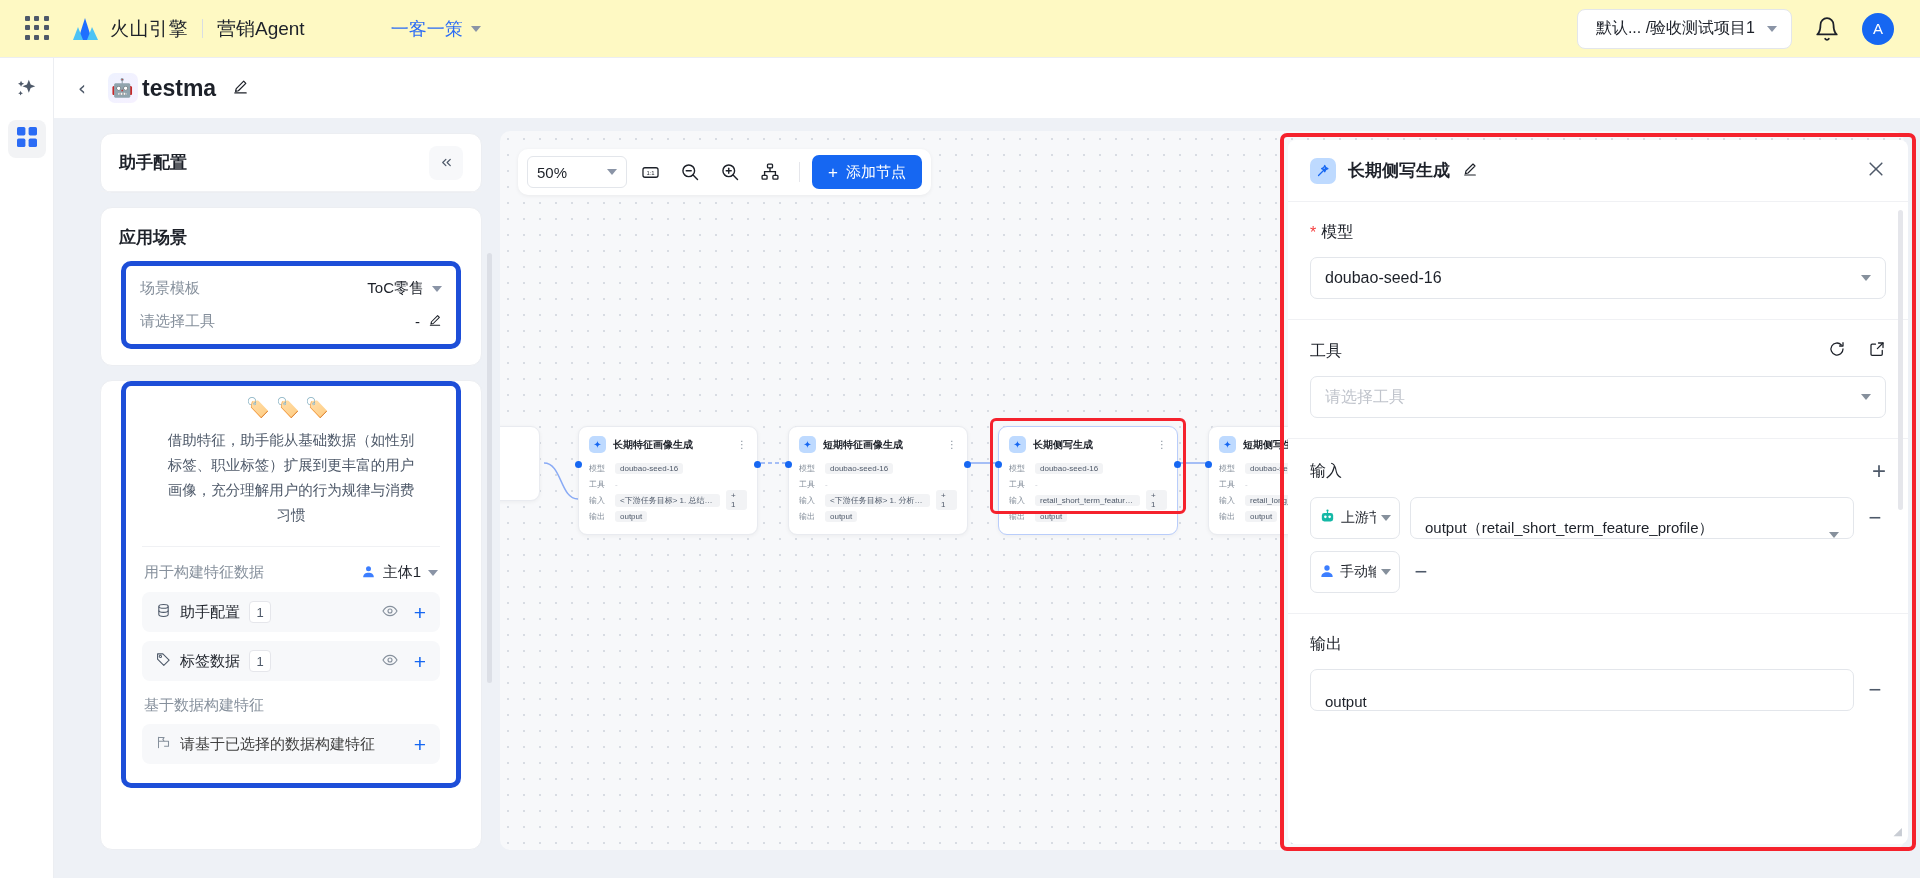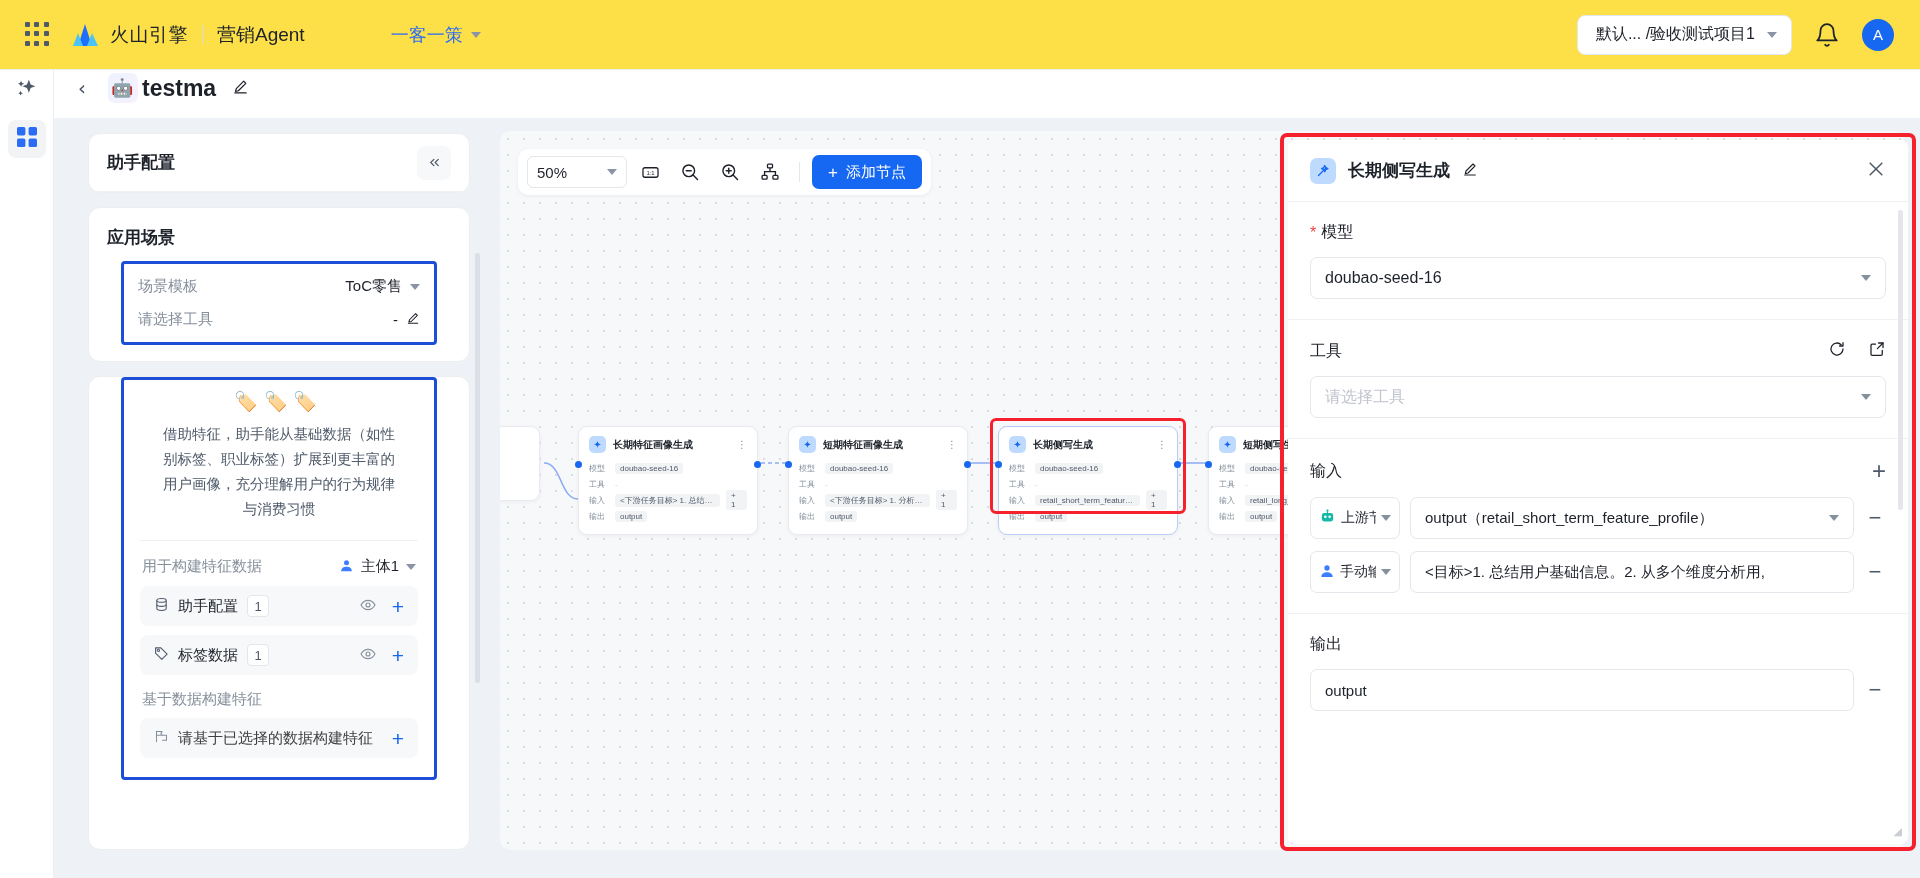--- a/index.html
+++ b/index.html
@@ -5,22 +5,22 @@
   * { box-sizing: border-box; margin: 0; padding: 0; }
   html, body {
     width: 1920px; height: 878px;
     font-family: "Liberation Sans", "DejaVu Sans", sans-serif;
     background: #eef1f6;
     overflow: hidden;
     color: #1d2129;
   }
   
   .topbar {
-    position: absolute; top: 0; left: 0; width: 1920px; height: 70px;
-    background: #fde047; display: flex; align-items: center;
+    position: absolute; top: 0; left: 0; width: 1920px; height: 58px;
+    background: #fef9c3; display: flex; align-items: center;
     border-bottom: 1px solid #eceef2; z-index: 40;
   }
   .grid-apps { margin-left: 24px; width: 26px; height: 26px; display: grid;
     grid-template-columns: repeat(3, 1fr); grid-template-rows: repeat(3, 1fr);
     gap: 3px; align-content: center; justify-items: center; cursor: pointer; }
   .grid-apps i { width: 5px; height: 5px; background: #4e5969; border-radius: 1px; display:block; }
   .brand { display: flex; align-items: center; margin-left: 22px; gap: 11px; }
   .logo-mark { width: 27px; height: 24px; position: relative; }
   .logo-mark svg { display: block; }
   .brand-name { font-size: 19px; color: #1d2129; letter-spacing: .5px; }
@@ -63,32 +63,32 @@
   .pencil { margin-left: 16px; cursor: pointer; }
   .subheader-right { margin-left: auto; display: flex; align-items: center; gap: 14px; margin-right: 26px; }
   .btn-ghost { height: 40px; padding: 0 20px; border: 1px solid #e3e6eb; border-radius: 8px;
     background: #fff; display: flex; align-items: center; gap: 9px; font-size: 16px;
     color: #1d2129; cursor: pointer; }
   .btn-primary { height: 40px; padding: 0 22px; border-radius: 8px; background: #1667f2;
     display: flex; align-items: center; gap: 9px; font-size: 16px; color: #fff; cursor: pointer; border: none; }
 
   
   .cfgpanel {
-    position: absolute; top: 133px; left: 88px; width: 382px; height: 717px;
+    position: absolute; top: 133px; left: 100px; width: 382px; height: 717px;
     display: flex; flex-direction: column; gap: 14px; z-index: 20;
   }
   .card { background: #fff; border-radius: 12px; border: 1px solid #eceef2; }
   .card-hd { height: 58px; display: flex; align-items: center; padding: 0 18px;
     border-bottom: 1px solid #f0f1f4; }
   .card-hd-title { font-size: 17px; font-weight: bold; color: #1d2129; }
   .collapse-btn { margin-left: auto; width: 34px; height: 34px; border-radius: 8px;
     background: #f7f8fa; display: flex; align-items: center; justify-content: center;
     cursor: pointer; color: #4e5969; font-size: 15px; }
   .sect-title { font-size: 17px; font-weight: bold; color: #1d2129; padding: 18px 18px 12px; }
-  .inner-box { margin: 0 32px 16px; border: 3px solid #1d4ed8; border-radius: 4px; padding: 6px 0; }
+  .inner-box { margin: 0 20px 16px; border: 5px solid #1d4ed8; border-radius: 10px; padding: 6px 0; }
   .kv-row { display: flex; align-items: center; height: 33px; padding: 0 14px; font-size: 15px; }
   .kv-k { color: #86909c; }
   .kv-v { margin-left: auto; display: flex; align-items: center; gap: 8px; color: #1d2129; cursor: pointer; }
   .feat-blurb { text-align: center; padding: 10px 22px 18px; border-bottom: 1px solid #f0f1f4; margin: 0 16px; }
   .tag-emojis { font-size: 19px; letter-spacing: 6px; margin-bottom: 9px; }
   .blurb-text { font-size: 14.5px; line-height: 25px; color: #4e5969; }
   .sub-row { display: flex; align-items: center; padding: 16px 18px 10px; font-size: 15px; }
   .sub-row .lbl { color: #86909c; }
   .sub-row .val { margin-left: auto; display: flex; align-items: center; gap: 7px; cursor: pointer; }
   .list-item { margin: 0 16px 9px; height: 40px; background: #f7f8fa; border-radius: 8px;
@@ -165,21 +165,21 @@
   .sel-box { height: 42px; border: 1px solid #e3e6eb; border-radius: 7px;
     display: flex; align-items: center; padding: 0 14px; font-size: 16px; cursor: pointer; }
   .sel-box.ph { color: #c0c4cc; }
   .sel-box .caret { margin-left: auto; border-top-color: #86909c; }
   .io-row { display: flex; align-items: center; gap: 10px; margin-bottom: 12px; }
   .io-type { width: 90px; height: 42px; border: 1px solid #e3e6eb; border-radius: 7px;
     display: flex; align-items: center; gap: 5px; padding: 0 8px; font-size: 14px; cursor: pointer; }
   .io-type .nm { overflow: hidden; white-space: nowrap; max-width: 56px; }
   .io-type .caret { margin-left: auto; border-top-color: #86909c; flex: none; }
   .io-val { flex: 1; height: 42px; border: 1px solid #e3e6eb; border-radius: 7px;
-    display: flex; align-items: center; padding: 0 14px; font-size: 15px;
+    display: flex; align-items: flex-end; padding: 0 14px; font-size: 15px;
     overflow: hidden; white-space: nowrap; cursor: text; }
   .io-val .caret { margin-left: auto; border-top-color: #86909c; flex: none; }
   .minus { width: 22px; text-align: center; font-size: 22px; color: #4e5969; cursor: pointer; line-height: 1; }
   .plus-hd { font-size: 24px; color: #4e5969; cursor: pointer; line-height: 1; margin-left: auto; }
   .rp-scrolltrack { position: absolute; right: 5px; top: 70px; width: 5px; height: 600px; }
   .rp-scrollthumb { position: absolute; top: 0; width: 5px; height: 300px; background: #e5e6eb; border-radius: 3px; }
   .rp-redframe { position: absolute; top: 133px; left: 1280px; width: 636px; height: 718px;
     border: 4px solid #f5222d; border-radius: 7px; z-index: 60; pointer-events: none; }
   .resize-grip { position: absolute; right: 6px; bottom: 6px; color: #c9cdd4; font-size: 11px; }
 </style>
@@ -639,23 +639,20 @@
         <div class="io-type">
           <span>
             <svg width="16" height="16" viewBox="0 0 24 24" fill="#3c7eff">
               <circle cx="12" cy="7.5" r="4"></circle>
                 <path d="M3.5 21c0-4.7 3.8-7 8.5-7s8.5 2.3 8.5 7z"></path>
               </svg>
           </span>
           <span class="nm">手动输,</span>
           <span class="caret"></span>
         </div>
-        <div class="io-val">
-          <span>&lt;目标&gt;1. 总结用户基础信息。2. 从多个维度分析用,</span>
-        </div>
         <span class="minus">−</span>
       </div>
     </div>
 
     <div class="rp-sect last">
       <div class="rp-lbl">
         <span>输出</span>
       </div>
       <div class="io-row" style="margin-bottom:0;">
         <div class="io-val" style="flex:1;">

